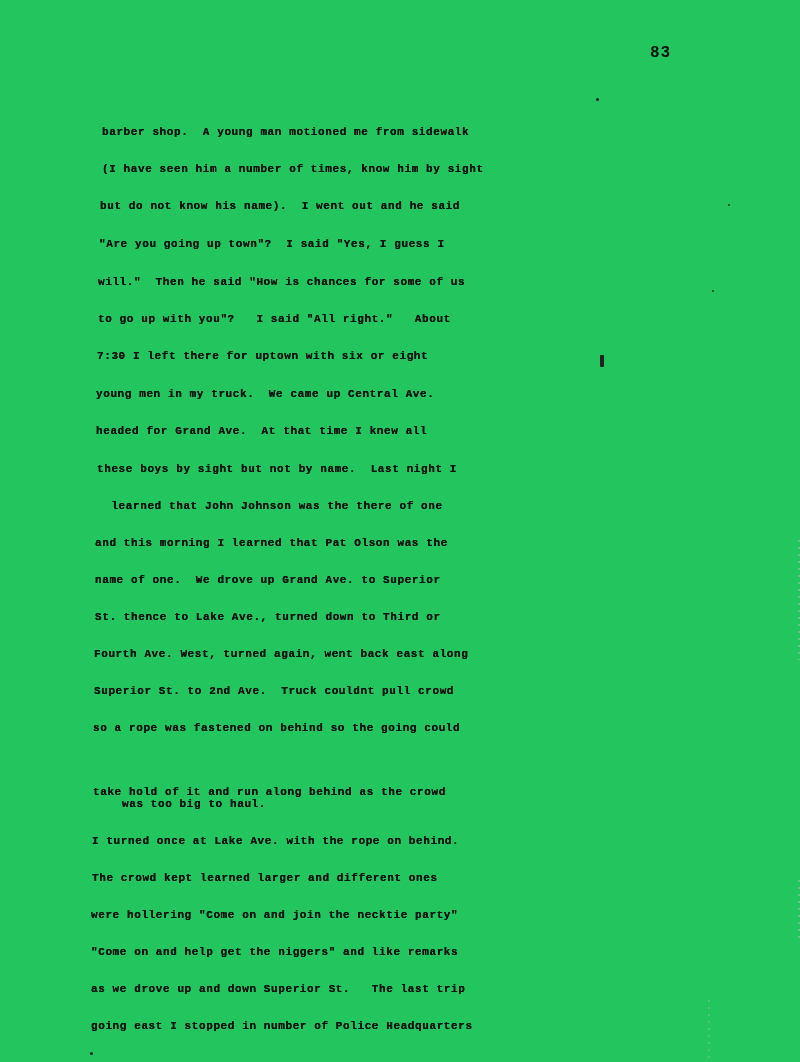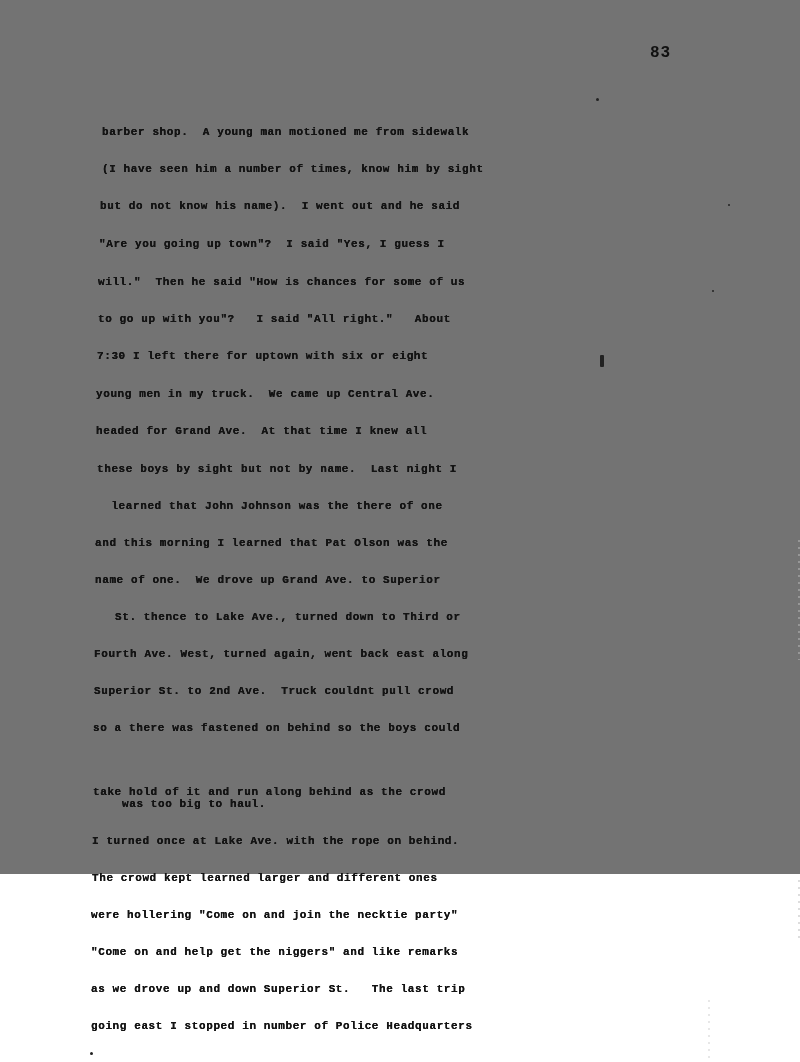--- a/index.html
+++ b/index.html
@@ -13,22 +13,22 @@
       position: relative;
       overflow: hidden;
       font-family: "Liberation Mono", "DejaVu Sans Mono", monospace;
       color: #111111;
     }
     .page {
       position: absolute;
       left: 0;
       top: 0;
       width: 800px;
-      height: 874px;
-      background: #737373;
+      height: 1062px;
+      background: #22c55e;
     }
     .page-number {
       position: absolute;
       left: 650px;
       top: 44px;
       font-size: 16px;
       font-weight: bold;
       letter-spacing: 1px;
     }
     .line {
@@ -67,24 +67,24 @@
       <div class="line" style="left: 99px; top: 234px;">"Are you going up town"?  I said "Yes, I guess I</div>
       <div class="line" style="left: 98px; top: 272px;">will."  Then he said "How is chances for some of us</div>
       <div class="line" style="left: 98px; top: 309px;">to go up with you"?   I said "All right."   About</div>
       <div class="line" style="left: 97px; top: 346px;">7:30 I left there for uptown with six or eight</div>
       <div class="line" style="left: 96px; top: 384px;">young men in my truck.  We came up Central Ave.</div>
       <div class="line" style="left: 96px; top: 421px;">headed for Grand Ave.  At that time I knew all</div>
       <div class="line" style="left: 97px; top: 459px;">these boys by sight but not by name.  Last night I</div>
       <div class="line" style="left: 97px; top: 496px;">  learned that John Johnson was the there of one</div>
       <div class="line" style="left: 95px; top: 533px;">and this morning I learned that Pat Olson was the</div>
       <div class="line" style="left: 95px; top: 570px;">name of one.  We drove up Grand Ave. to Superior</div>
-      <div class="line" style="left: 95px; top: 607px; margin-left: 20px;">St. thence to Lake Ave., turned down to Third or</div>
+      <div class="line" style="left: 95px; top: 607px;">St. thence to Lake Ave., turned down to Third or</div>
       <div class="line" style="left: 94px; top: 644px;">Fourth Ave. West, turned again, went back east along</div>
       <div class="line" style="left: 94px; top: 681px;">Superior St. to 2nd Ave.  Truck couldnt pull crowd</div>
-      <div class="line" style="left: 93px; top: 718px;">so a there was fastened on behind so the boys could</div>
+      <div class="line" style="left: 93px; top: 718px;">so a rope was fastened on behind so the going could</div>
       <div class="line" style="left: 93px; top: 782px;">take hold of it and run along behind as the crowd</div>
       <div class="line" style="left: 92px; top: 794px; margin-left: 30px;">was too big to haul.</div>
       <div class="line" style="left: 92px; top: 831px;">I turned once at Lake Ave. with the rope on behind.</div>
       <div class="line" style="left: 92px; top: 868px;">The crowd kept learned larger and different ones</div>
       <div class="line" style="left: 91px; top: 905px;">were hollering "Come on and join the necktie party"</div>
       <div class="line" style="left: 91px; top: 942px;">"Come on and help get the niggers" and like remarks</div>
       <div class="line" style="left: 91px; top: 979px;">as we drove up and down Superior St.   The last trip</div>
       <div class="line" style="left: 91px; top: 1016px;">going east I stopped in number of Police Headquarters</div>
     </div>
 

